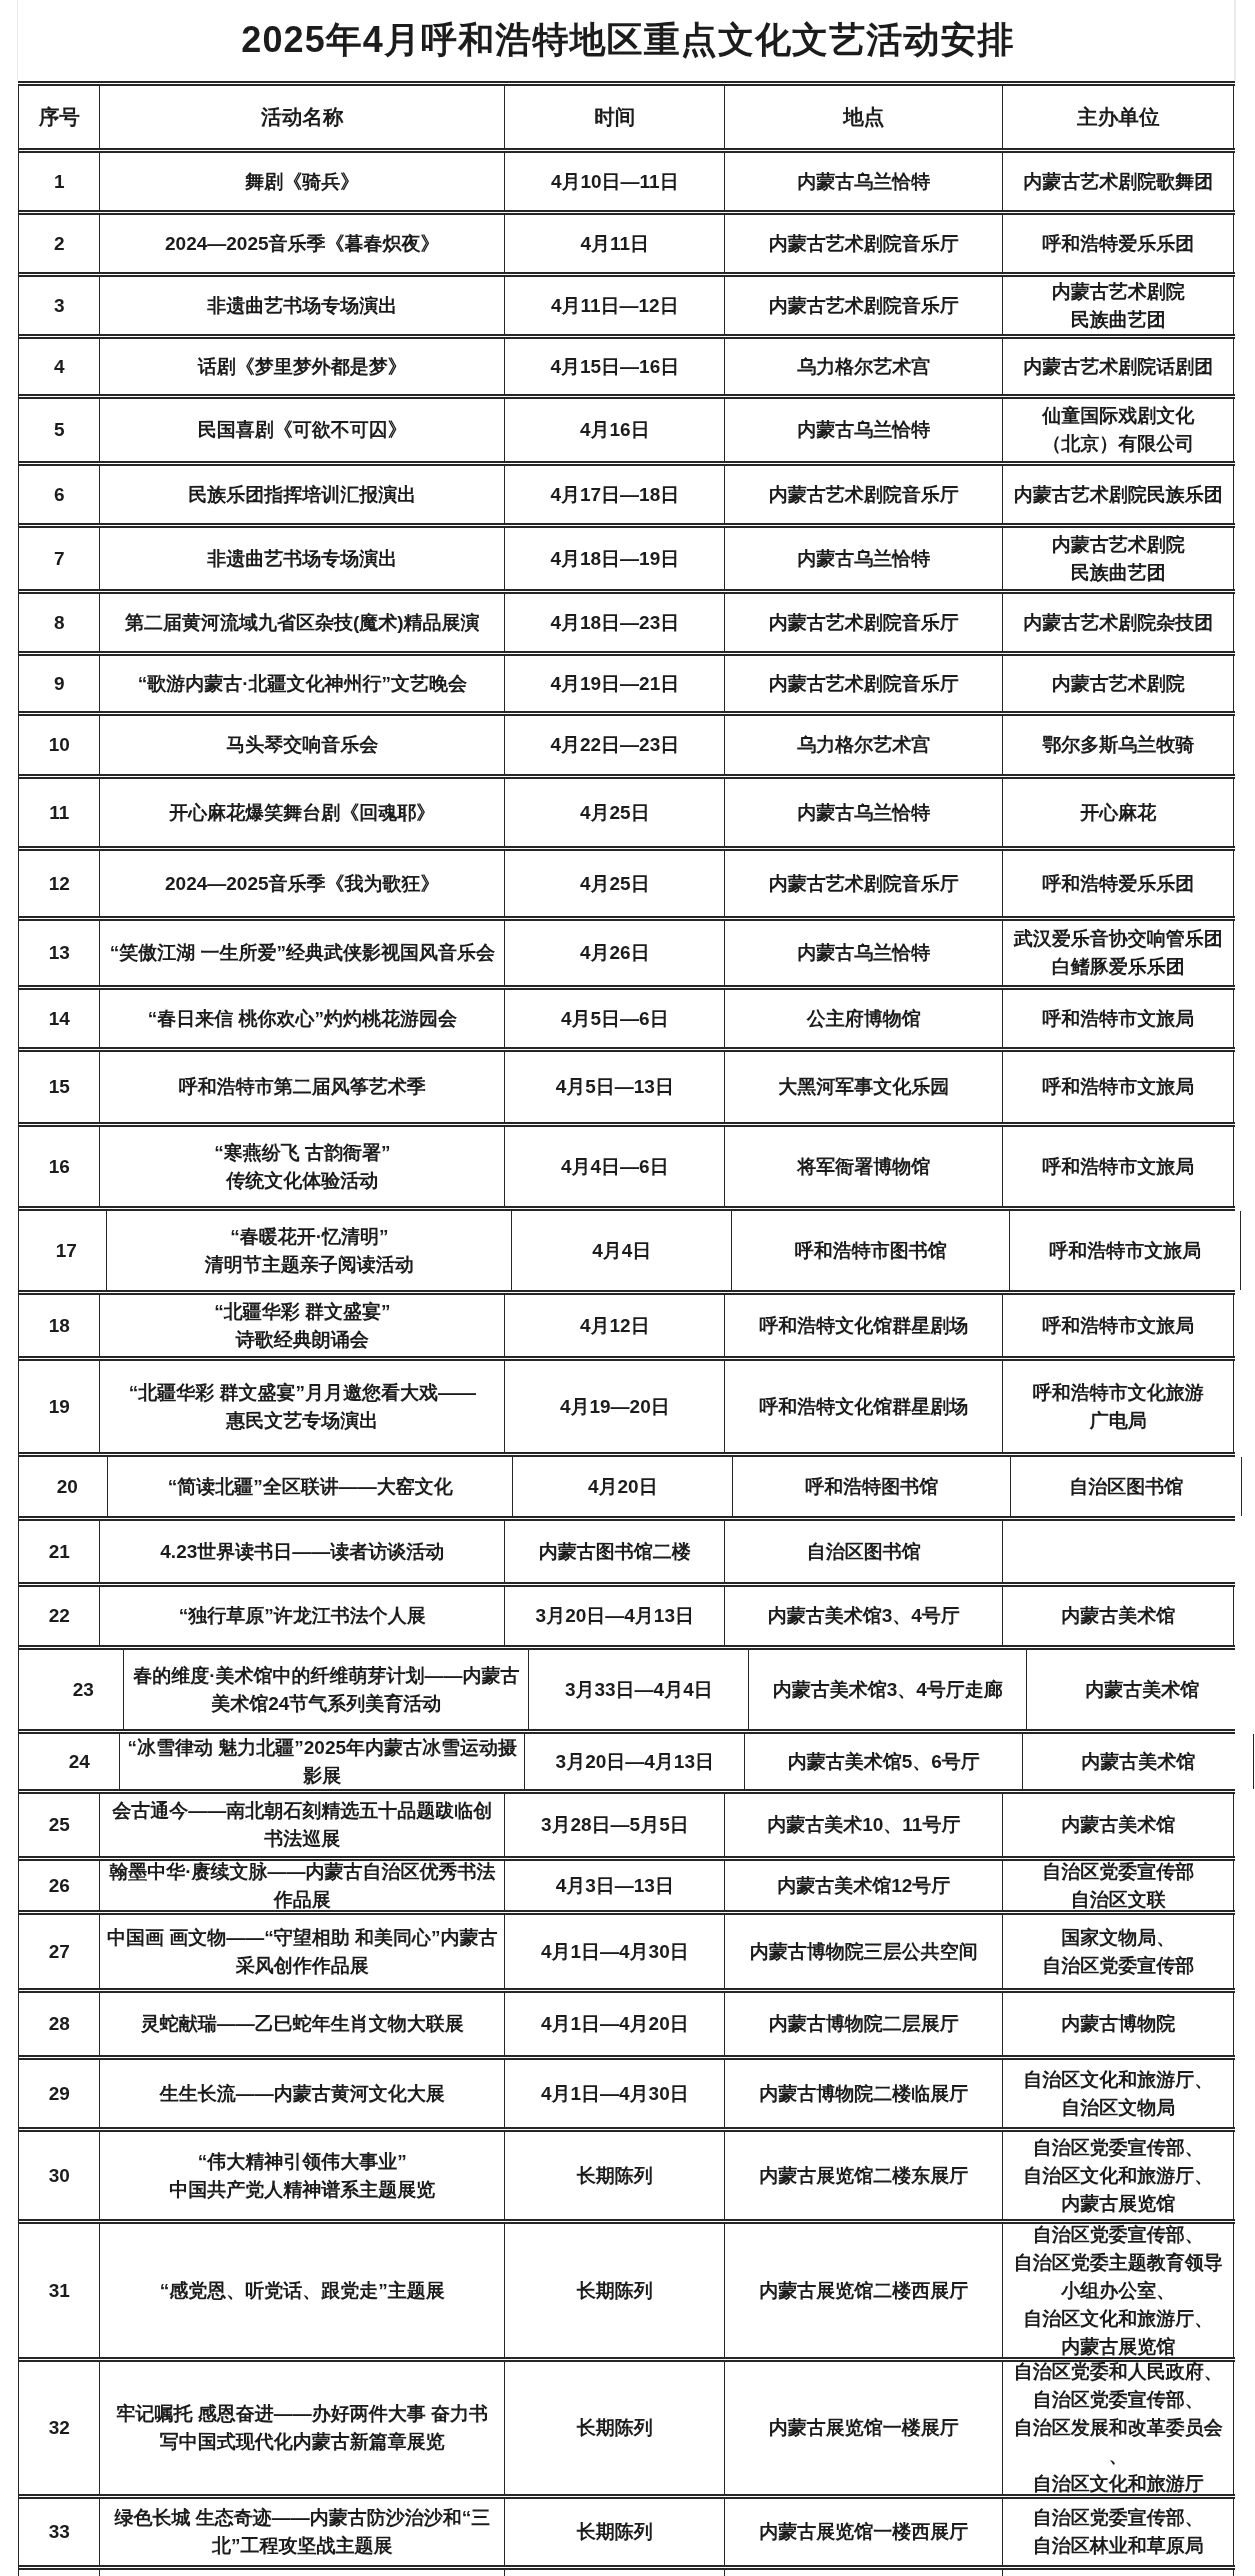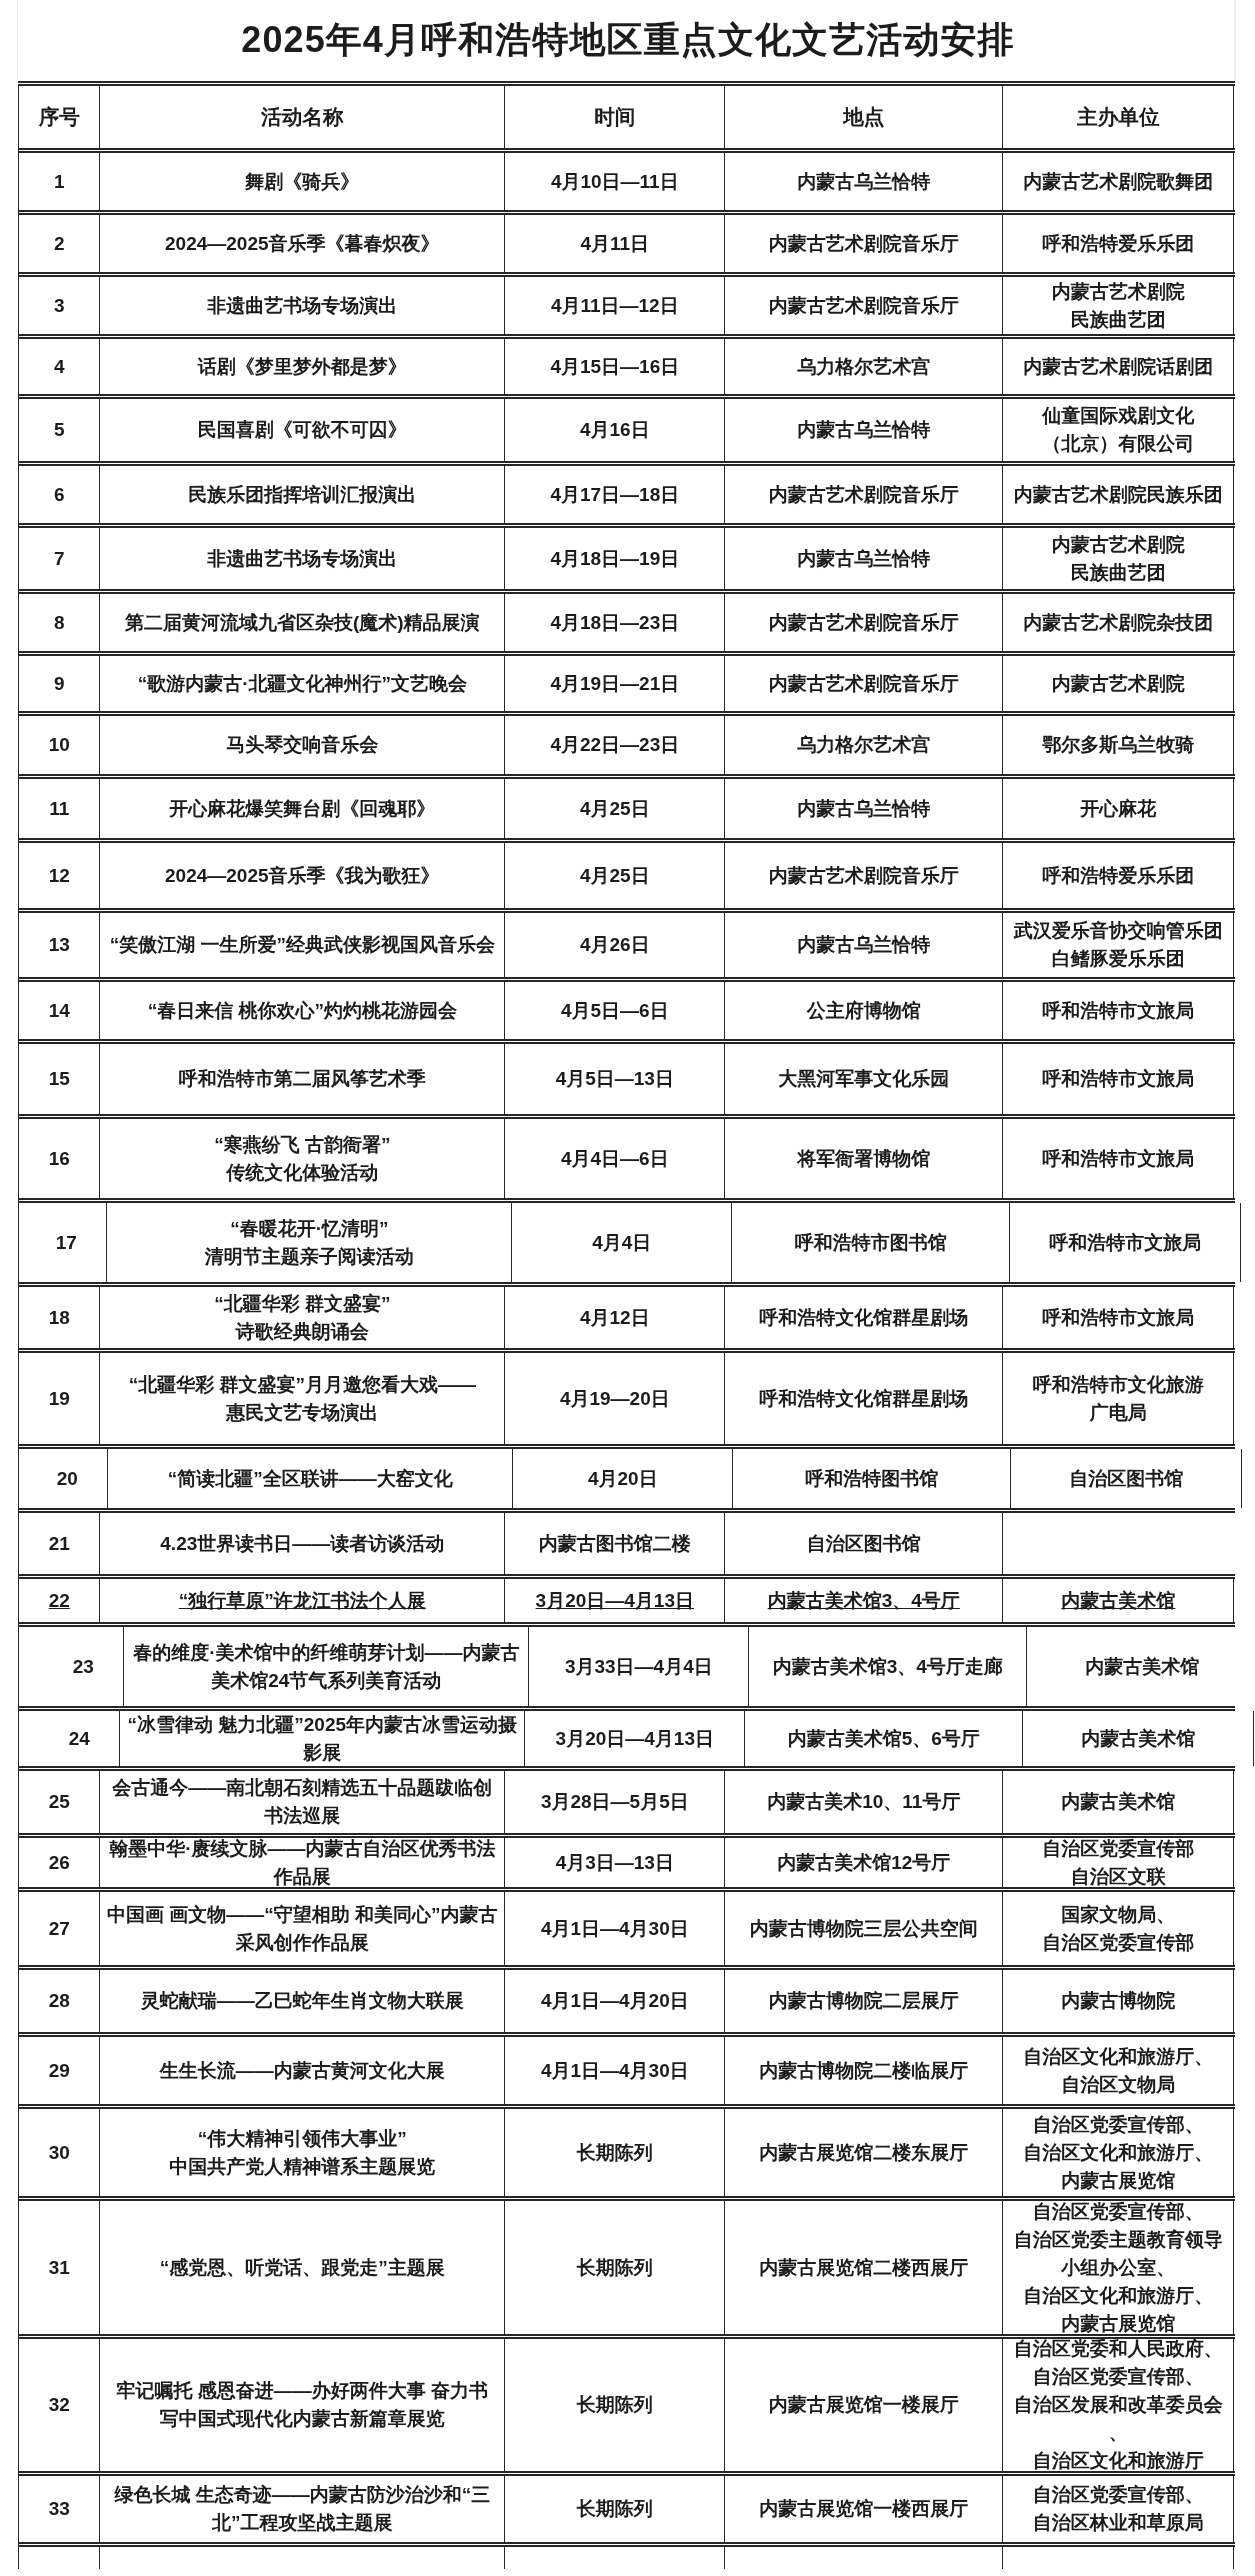--- a/index.html
+++ b/index.html
@@ -122,21 +122,21 @@
       <div class="td">内蒙古艺术剧院音乐厅</div>
       <div class="td">内蒙古艺术剧院</div>
     </div>
     <div class="tr" style="height: 63px;">
       <div class="td">10</div>
       <div class="td">马头琴交响音乐会</div>
       <div class="td">4月22日—23日</div>
       <div class="td">乌力格尔艺术宫</div>
       <div class="td">鄂尔多斯乌兰牧骑</div>
     </div>
-    <div class="tr" style="height: 64px;">
+    <div class="tr" style="height: 72px;">
       <div class="td">11</div>
       <div class="td">开心麻花爆笑舞台剧《回魂耶》</div>
       <div class="td">4月25日</div>
       <div class="td">内蒙古乌兰恰特</div>
       <div class="td">开心麻花</div>
     </div>
     <div class="tr" style="height: 70px;">
       <div class="td">12</div>
       <div class="td">2024—2025音乐季《我为歌狂》</div>
       <div class="td">4月25日</div>
@@ -204,21 +204,21 @@
       <div class="td">4月20日</div>
       <div class="td">呼和浩特图书馆</div>
       <div class="td">自治区图书馆</div>
     </div>
     <div class="tr" style="height: 66px;">
       <div class="td">21</div>
       <div class="td">4.23世界读书日——读者访谈活动</div>
       <div class="td">内蒙古图书馆二楼</div>
       <div class="td">自治区图书馆</div>
     </div>
-    <div class="tr" style="height: 48px; text-decoration: underline;">
+    <div class="tr" style="height: 63px;">
       <div class="td">22</div>
       <div class="td">“独行草原”许龙江书法个人展</div>
       <div class="td">3月20日—4月13日</div>
       <div class="td">内蒙古美术馆3、4号厅</div>
       <div class="td">内蒙古美术馆</div>
     </div>
     <div class="tr" style="height: 84px; padding-left: 24px;">
       <div class="td">23</div>
       <div class="td">春的维度·美术馆中的纤维萌芽计划——内蒙古
 美术馆24节气系列美育活动</div>

